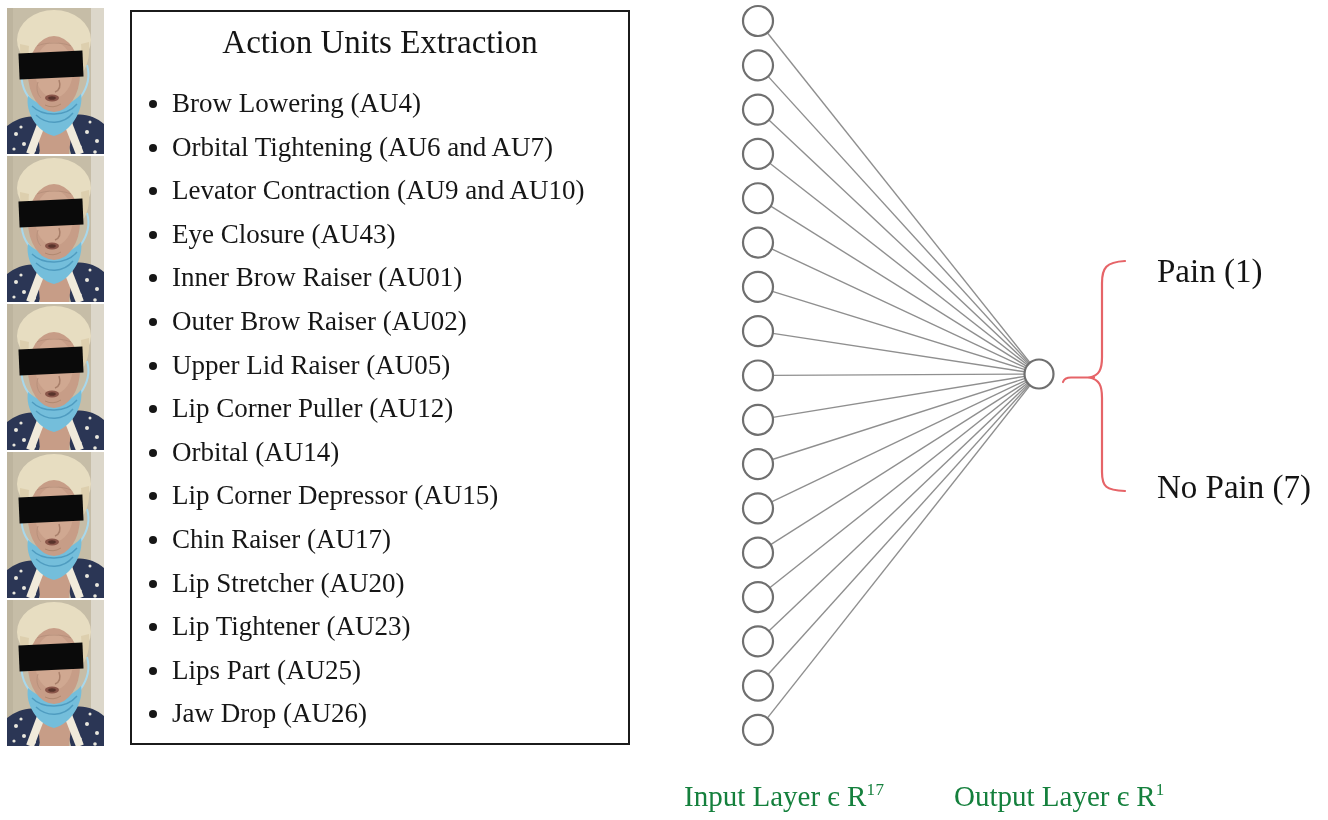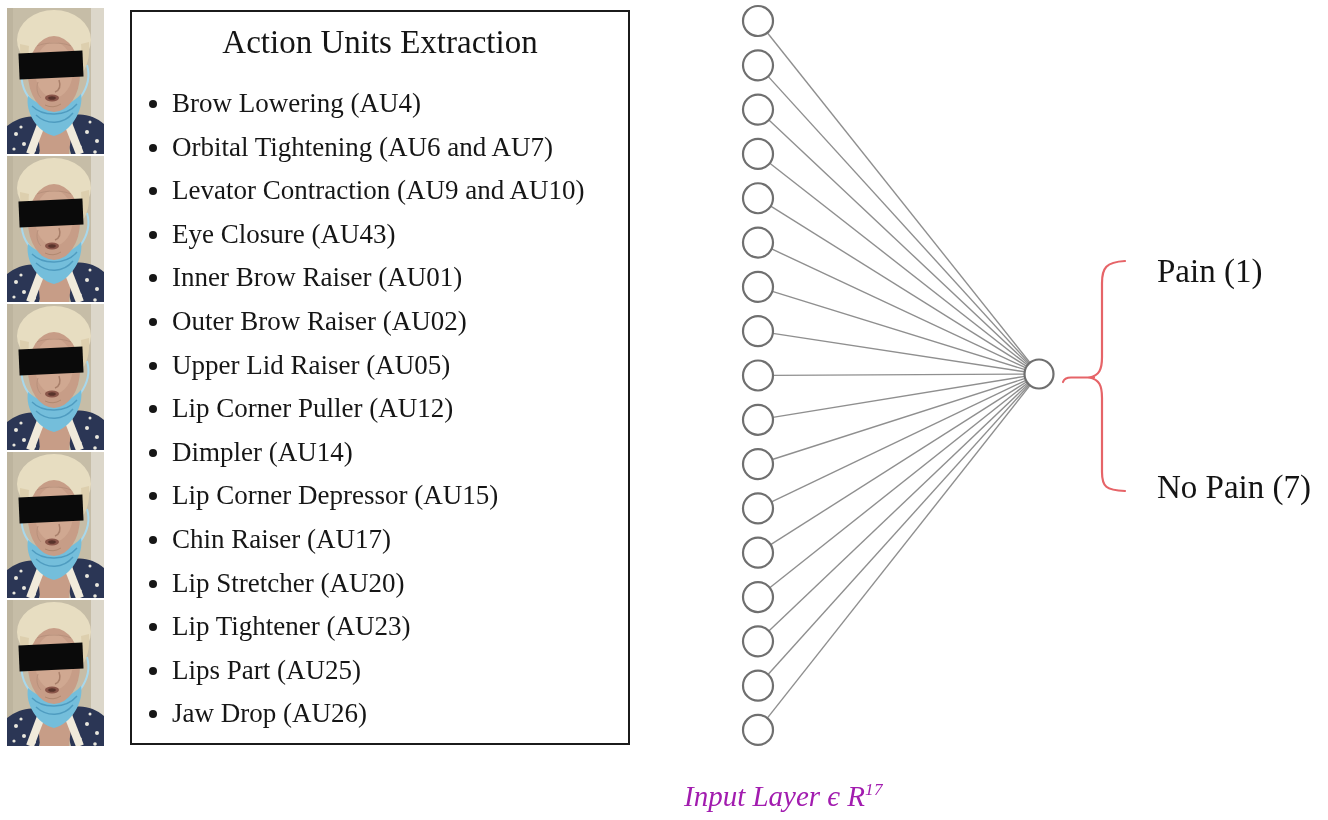--- a/index.html
+++ b/index.html
@@ -68,23 +68,22 @@
     white-space: nowrap;
     text-align: right;
   }
   .pain-label  { left: 1157px; top: 253px; }
   .nopain-label{ left: 1157px; top: 469px; }
 
   .layer-label {
     position: absolute;
     font-size: 29px;
     line-height: 34px;
-    color: #a21caf;
+    color: #15803d;
     white-space: nowrap;
-    font-style: italic;
   }
   .input-layer-label  { left: 684px; top: 779px; }
   .output-layer-label { left: 954px; top: 779px; }
   .layer-label sup {
     font-size: 17px;
     line-height: 0;
     vertical-align: 11px;
     letter-spacing: 0.5px;
   }
 </style>
@@ -172,21 +171,21 @@
     <div class="au-title">Action Units Extraction</div>
     <ul class="au-list" id="au-list">
         <li>Brow Lowering (AU4)</li>
         <li>Orbital Tightening (AU6 and AU7)</li>
         <li>Levator Contraction (AU9 and AU10)</li>
         <li>Eye Closure (AU43)</li>
         <li>Inner Brow Raiser (AU01)</li>
         <li>Outer Brow Raiser (AU02)</li>
         <li>Upper Lid Raiser (AU05)</li>
         <li>Lip Corner Puller (AU12)</li>
-        <li>Dimpler (AU14)</li>
+        <li>Orbital (AU14)</li>
         <li>Lip Corner Depressor (AU15)</li>
         <li>Chin Raiser (AU17)</li>
         <li>Lip Stretcher (AU20)</li>
         <li>Lip Tightener (AU23)</li>
         <li>Lips Part (AU25)</li>
         <li>Jaw Drop (AU26)</li>
       </ul>
   </div>
 
   <svg class="network-svg" id="network-svg" width="1328" height="820" viewBox="0 0 1328 820">
@@ -226,14 +225,15 @@
       <circle cx="758" cy="729.96" r="15" fill="#ffffff" stroke="#6f6f6f" stroke-width="2.2"></circle>
       <circle cx="1039" cy="374" r="14.5" fill="#ffffff" stroke="#6f6f6f" stroke-width="2.2"></circle>
       <path d="M 1063 382 C 1064 379 1067 377.5 1071 377.5 L 1094 377.5" fill="none" stroke="#e66468" stroke-width="2.2" stroke-linecap="round"></path>
       <path d="M 1125 261 C 1106 262 1102 268 1102 283 L 1102 357 C 1102 370 1099 375 1090 377.5 C 1099 380 1102 385 1102 398 L 1102 472 C 1102 487 1106 490 1125 491" fill="none" stroke="#e66468" stroke-width="2.2" stroke-linecap="round"></path>
     </svg>
 
   <div class="out-label pain-label">Pain (1)</div>
   <div class="out-label nopain-label">No Pain (7)</div>
 
   <div class="layer-label input-layer-label"><span>Input Layer є R</span><sup>17</sup></div>
+  <div class="layer-label output-layer-label"><span>Output Layer є R</span><sup>1</sup></div>
 
 </div>
 
 </body></html>

